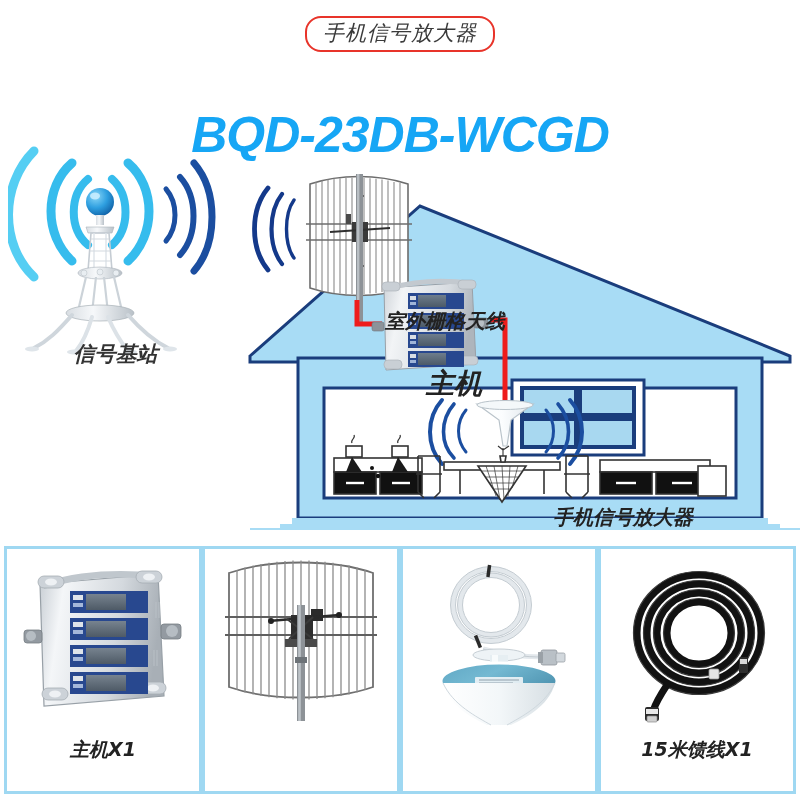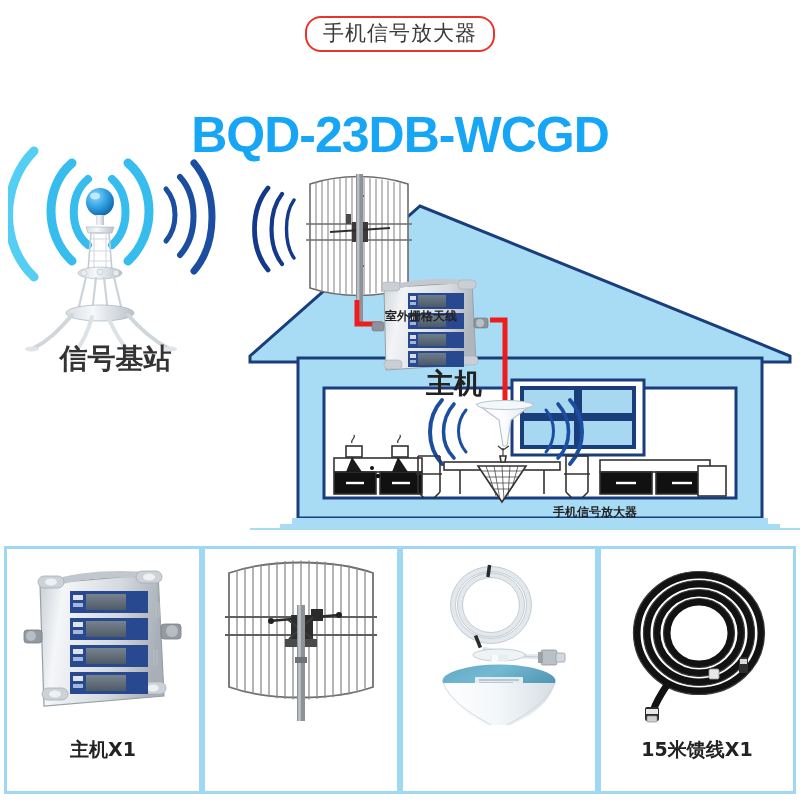--- a/index.html
+++ b/index.html
@@ -3,21 +3,21 @@
 <meta charset="utf-8">
 <style>
   * { box-sizing: border-box; margin: 0; padding: 0; }
   body {
     width: 800px; height: 800px;
     background: #ffffff;
     font-family: "Liberation Sans", "DejaVu Sans", sans-serif;
     overflow: hidden;
     position: relative;
   }
-  #page { position: relative; width: 712px; height: 800px; }
+  #page { position: relative; width: 712px; height: 800px; font-style: italic; }
 
   
   .badge-wrap {
     position: absolute; top: 16px; left: 0; width: 800px;
     display: flex; justify-content: center;
   }
   .badge {
     border: 2px solid #e8342a;
     border-radius: 16px;
     padding: 3px 16px 5px;
@@ -37,30 +37,30 @@
     color: #16a6f5;
     letter-spacing: -1px;
     font-family: "Liberation Sans", sans-serif;
     margin-top: 44px;
   }
 
   
   .tower-block { position: absolute; left: 8px; top: 105px; width: 215px; height: 275px; }
   .tower-label {
     position: absolute; left: 0; top: 235px; width: 215px;
-    text-align: center; font-size: 28px; color: #333; font-weight: bold;
+    text-align: center; font-size: 21px; color: #333; font-weight: bold;
     font-family: "DejaVu Sans", sans-serif;
   }
 
   
   .diagram { position: absolute; left: 0; top: 100px; width: 800px; height: 430px; }
 
   
   .dlabel {
-    position: absolute; font-size: 12px; color: #222; font-weight: bold;
+    position: absolute; font-size: 20px; color: #222; font-weight: bold;
     font-family: "DejaVu Sans", sans-serif; white-space: nowrap;
   }
   #lbl-outdoor { left: 385px; top: 208px; }
   #lbl-host { left: 426px; top: 265px; font-size: 28px; }
   #lbl-indoor { left: 553px; top: 404px; }
 
   
   .products {
     position: absolute; left: 4px; top: 546px;
     width: 792px; height: 248px;

